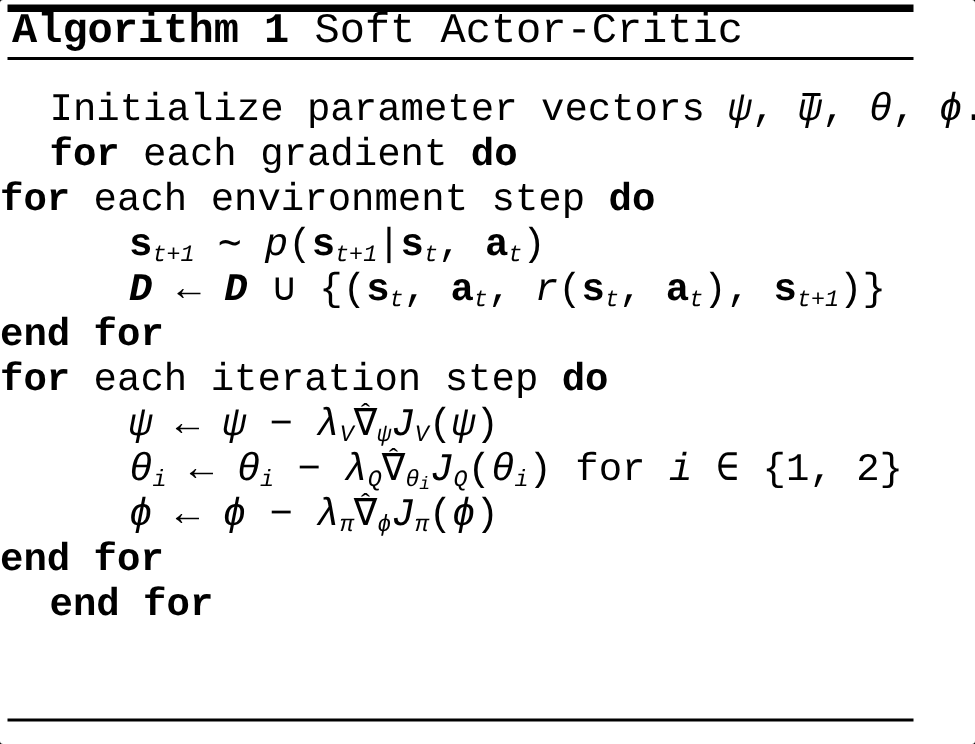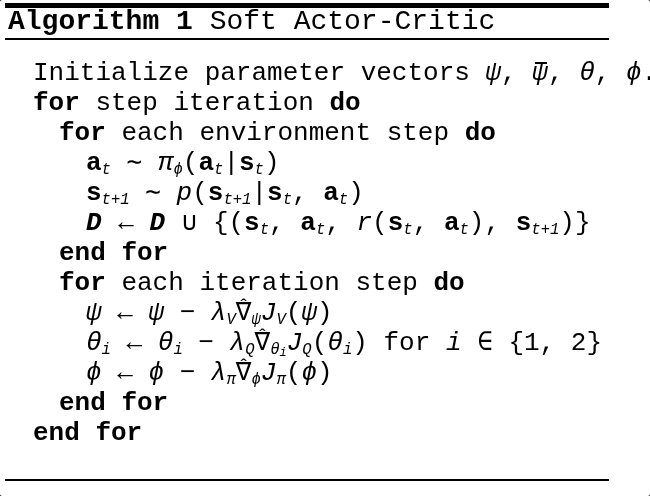--- a/index.html
+++ b/index.html
@@ -47,21 +47,21 @@
     width: 650px;
     margin-top: 12px;
   }
   .algo-line {
     height: 30px;
     line-height: 30px;
     font-size: 26px;
     white-space: pre;
   }
   .ind-0 { padding-left: 33px; }
-  .ind-1 { padding-left: 59px; }
+  .ind-1 { }
   .ind-2 { padding-left: 86px; }
 
   .tk-t  { }
   .tk-b  { font-weight: bold; }
   .tk-i  { font-style: italic; }
   .tk-bf { font-weight: bold; }
   .tk-m  { }
   .tk-cal {
     font-style: italic;
     font-weight: 600;
@@ -107,23 +107,22 @@
 </style>
 </head>
 <body>
 
 <div class="page">
   <div class="rule rule-top"></div>
   <div class="title"><span class="title-bold">Algorithm 1</span><span> Soft Actor-Critic</span></div>
   <div class="rule rule-mid"></div>
   <div class="algo-body" id="algo-body">
       <div class="algo-line ind-0"><span class="tk-t">Initialize parameter vectors </span><span class="tk-i">ψ</span><span class="tk-t">, </span><span class="tk-ov">ψ</span><span class="tk-t">, </span><span class="tk-i">θ</span><span class="tk-t">, </span><span class="tk-i">ϕ</span><span class="tk-t">.</span></div>
-      <div class="algo-line ind-0"><span class="tk-b">for</span><span class="tk-t"> step iteration </span><span class="tk-b">do</span></div>
+      <div class="algo-line ind-0"><span class="tk-b">for</span><span class="tk-t"> each gradient </span><span class="tk-b">do</span></div>
       <div class="algo-line ind-1"><span class="tk-b">for</span><span class="tk-t"> each environment step </span><span class="tk-b">do</span></div>
-      <div class="algo-line ind-2"><span class="tk-bf">a</span><span class="tk-sub">t</span><span class="tk-m"> ∼ </span><span class="tk-i">π</span><span class="tk-sub">ϕ</span><span class="tk-m">(</span><span class="tk-bf">a</span><span class="tk-sub">t</span><span class="tk-m">|</span><span class="tk-bf">s</span><span class="tk-sub">t</span><span class="tk-m">)</span></div>
       <div class="algo-line ind-2"><span class="tk-bf">s</span><span class="tk-sub">t+1</span><span class="tk-m"> ∼ </span><span class="tk-i">p</span><span class="tk-m">(</span><span class="tk-bf">s</span><span class="tk-sub">t+1</span><span class="tk-m">|</span><span class="tk-bf">s</span><span class="tk-sub">t</span><span class="tk-m">, </span><span class="tk-bf">a</span><span class="tk-sub">t</span><span class="tk-m">)</span></div>
       <div class="algo-line ind-2"><span class="tk-cal">D</span><span class="tk-m"> ← </span><span class="tk-cal">D</span><span class="tk-m"> ∪ {(</span><span class="tk-bf">s</span><span class="tk-sub">t</span><span class="tk-m">, </span><span class="tk-bf">a</span><span class="tk-sub">t</span><span class="tk-m">, </span><span class="tk-i">r</span><span class="tk-m">(</span><span class="tk-bf">s</span><span class="tk-sub">t</span><span class="tk-m">, </span><span class="tk-bf">a</span><span class="tk-sub">t</span><span class="tk-m">), </span><span class="tk-bf">s</span><span class="tk-sub">t+1</span><span class="tk-m">)}</span></div>
       <div class="algo-line ind-1"><span class="tk-b">end for</span></div>
       <div class="algo-line ind-1"><span class="tk-b">for</span><span class="tk-t"> each iteration step </span><span class="tk-b">do</span></div>
       <div class="algo-line ind-2"><span class="tk-i">ψ</span><span class="tk-m"> ← </span><span class="tk-i">ψ</span><span class="tk-m"> − </span><span class="tk-i">λ</span><span class="tk-sub">V</span><span class="tk-hat">∇</span><span class="tk-sub">ψ</span><span class="tk-i">J</span><span class="tk-sub">V</span><span class="tk-m">(</span><span class="tk-i">ψ</span><span class="tk-m">)</span></div>
       <div class="algo-line ind-2"><span class="tk-i">θ</span><span class="tk-sub">i</span><span class="tk-m"> ← </span><span class="tk-i">θ</span><span class="tk-sub">i</span><span class="tk-m"> − </span><span class="tk-i">λ</span><span class="tk-sub">Q</span><span class="tk-hat">∇</span><span class="tk-sub">θ</span><span class="tk-ssub">i</span><span class="tk-i">J</span><span class="tk-sub">Q</span><span class="tk-m">(</span><span class="tk-i">θ</span><span class="tk-sub">i</span><span class="tk-m">) </span><span class="tk-t">for </span><span class="tk-i">i</span><span class="tk-m"> ∈ {1, 2}</span></div>
       <div class="algo-line ind-2"><span class="tk-i">ϕ</span><span class="tk-m"> ← </span><span class="tk-i">ϕ</span><span class="tk-m"> − </span><span class="tk-i">λ</span><span class="tk-sub">π</span><span class="tk-hat">∇</span><span class="tk-sub">ϕ</span><span class="tk-i">J</span><span class="tk-sub">π</span><span class="tk-m">(</span><span class="tk-i">ϕ</span><span class="tk-m">)</span></div>
       <div class="algo-line ind-1"><span class="tk-b">end for</span></div>
       <div class="algo-line ind-0"><span class="tk-b">end for</span></div>
     </div>

